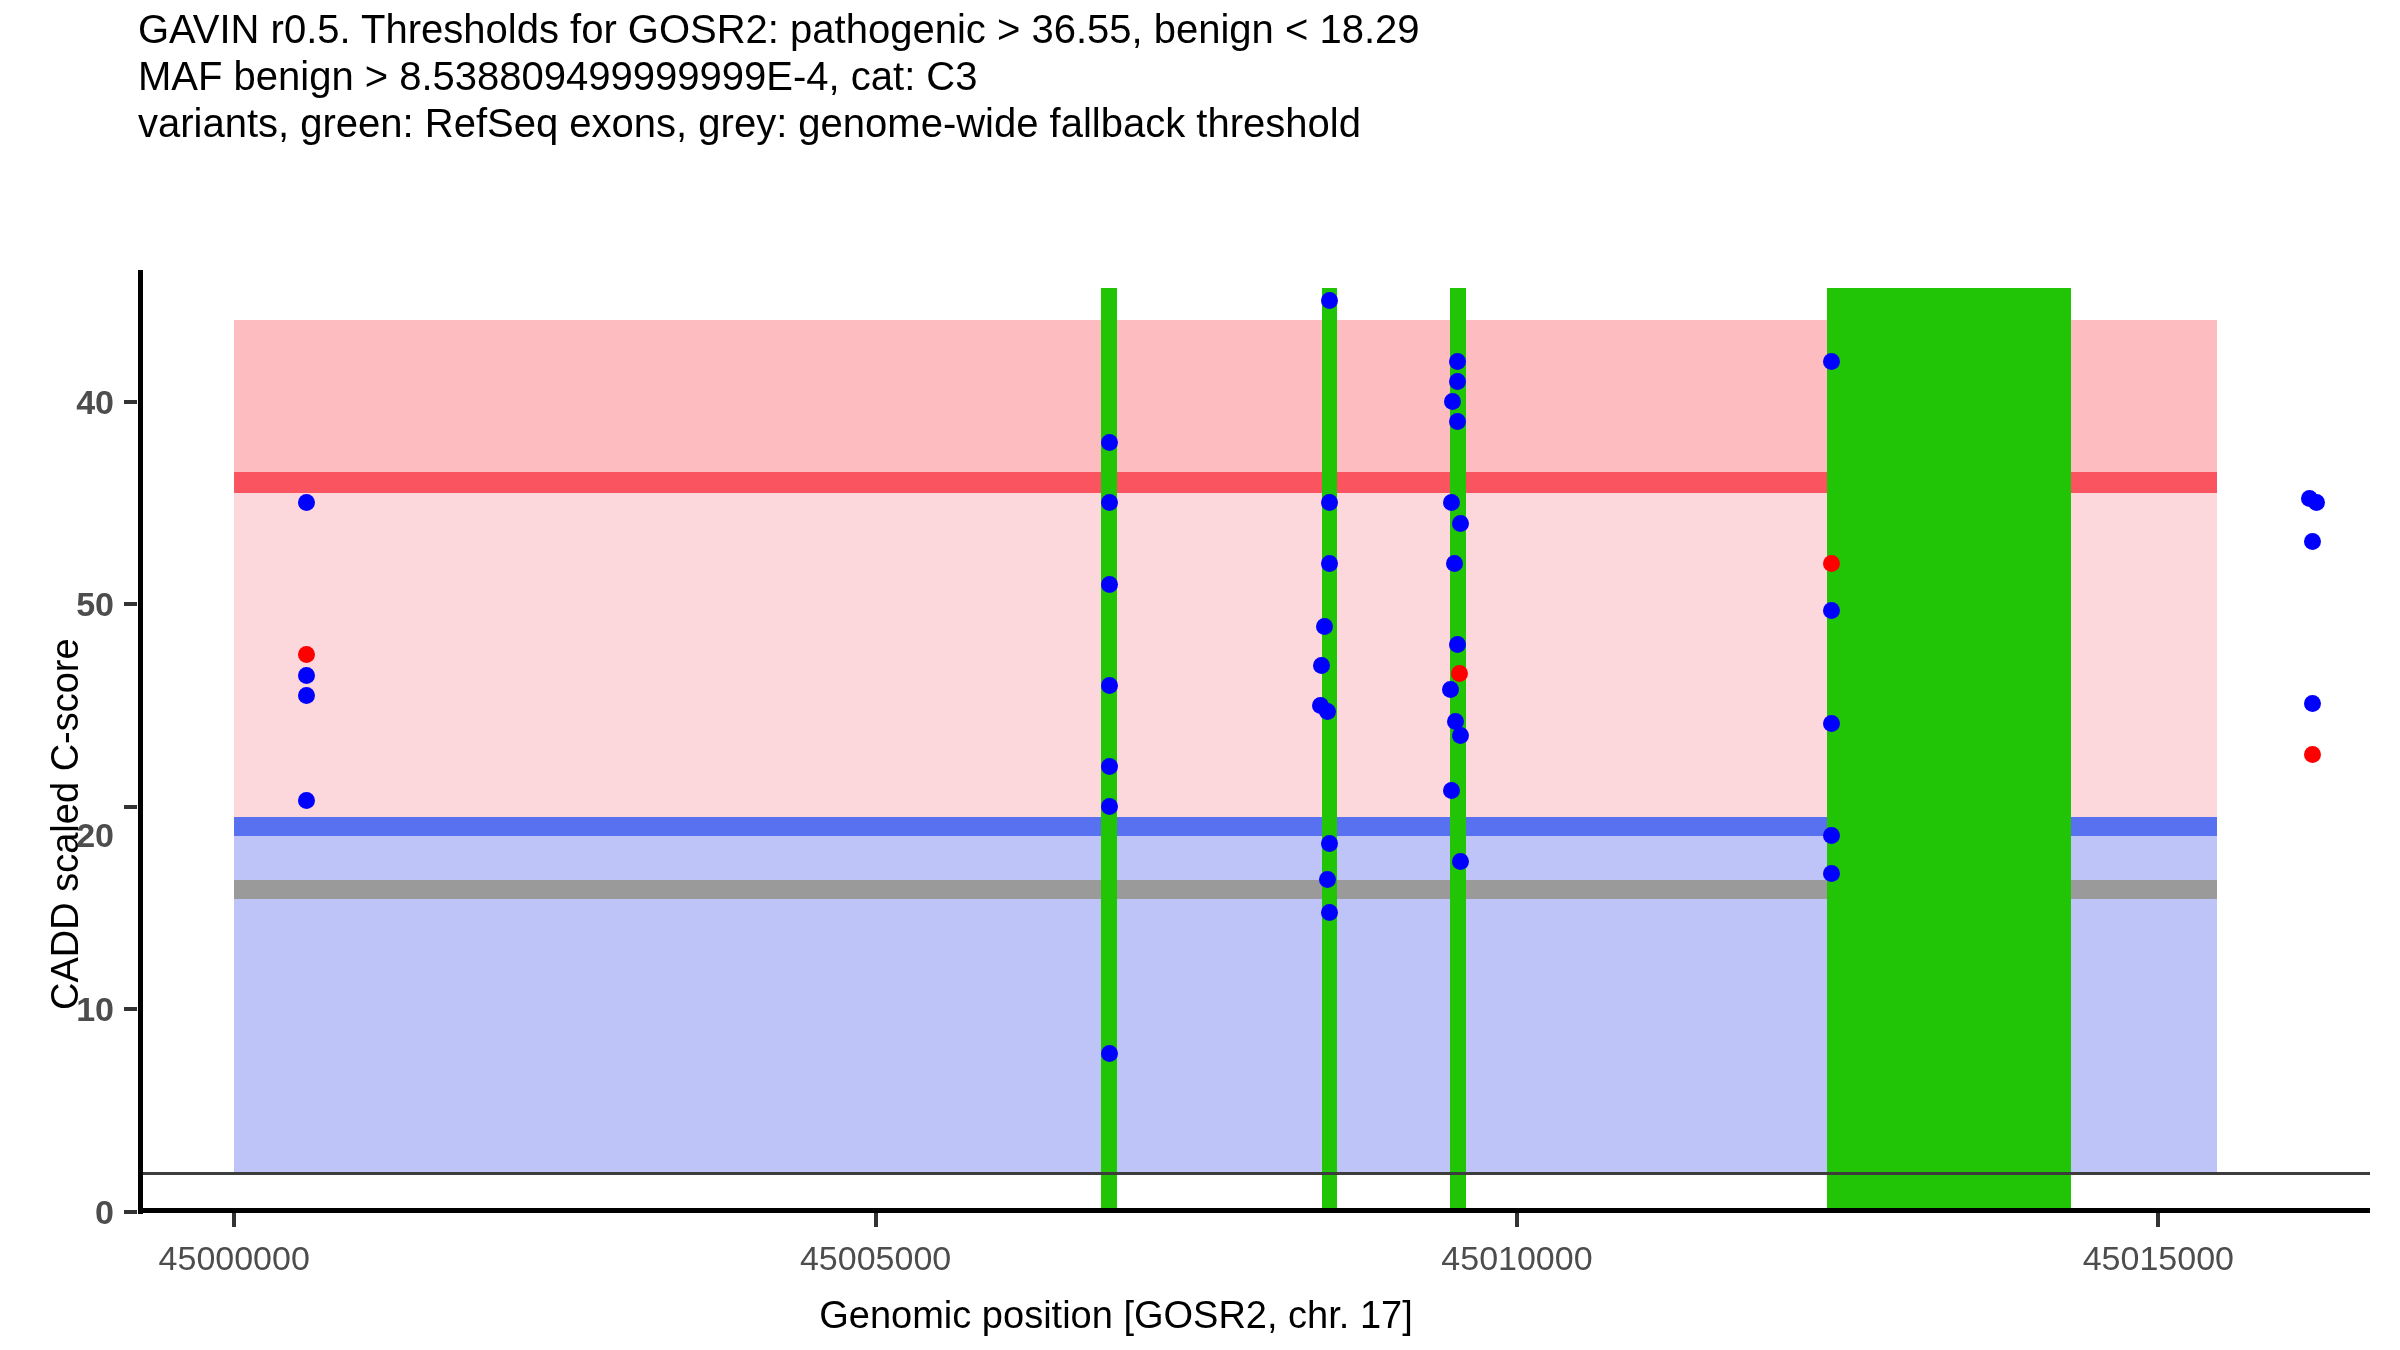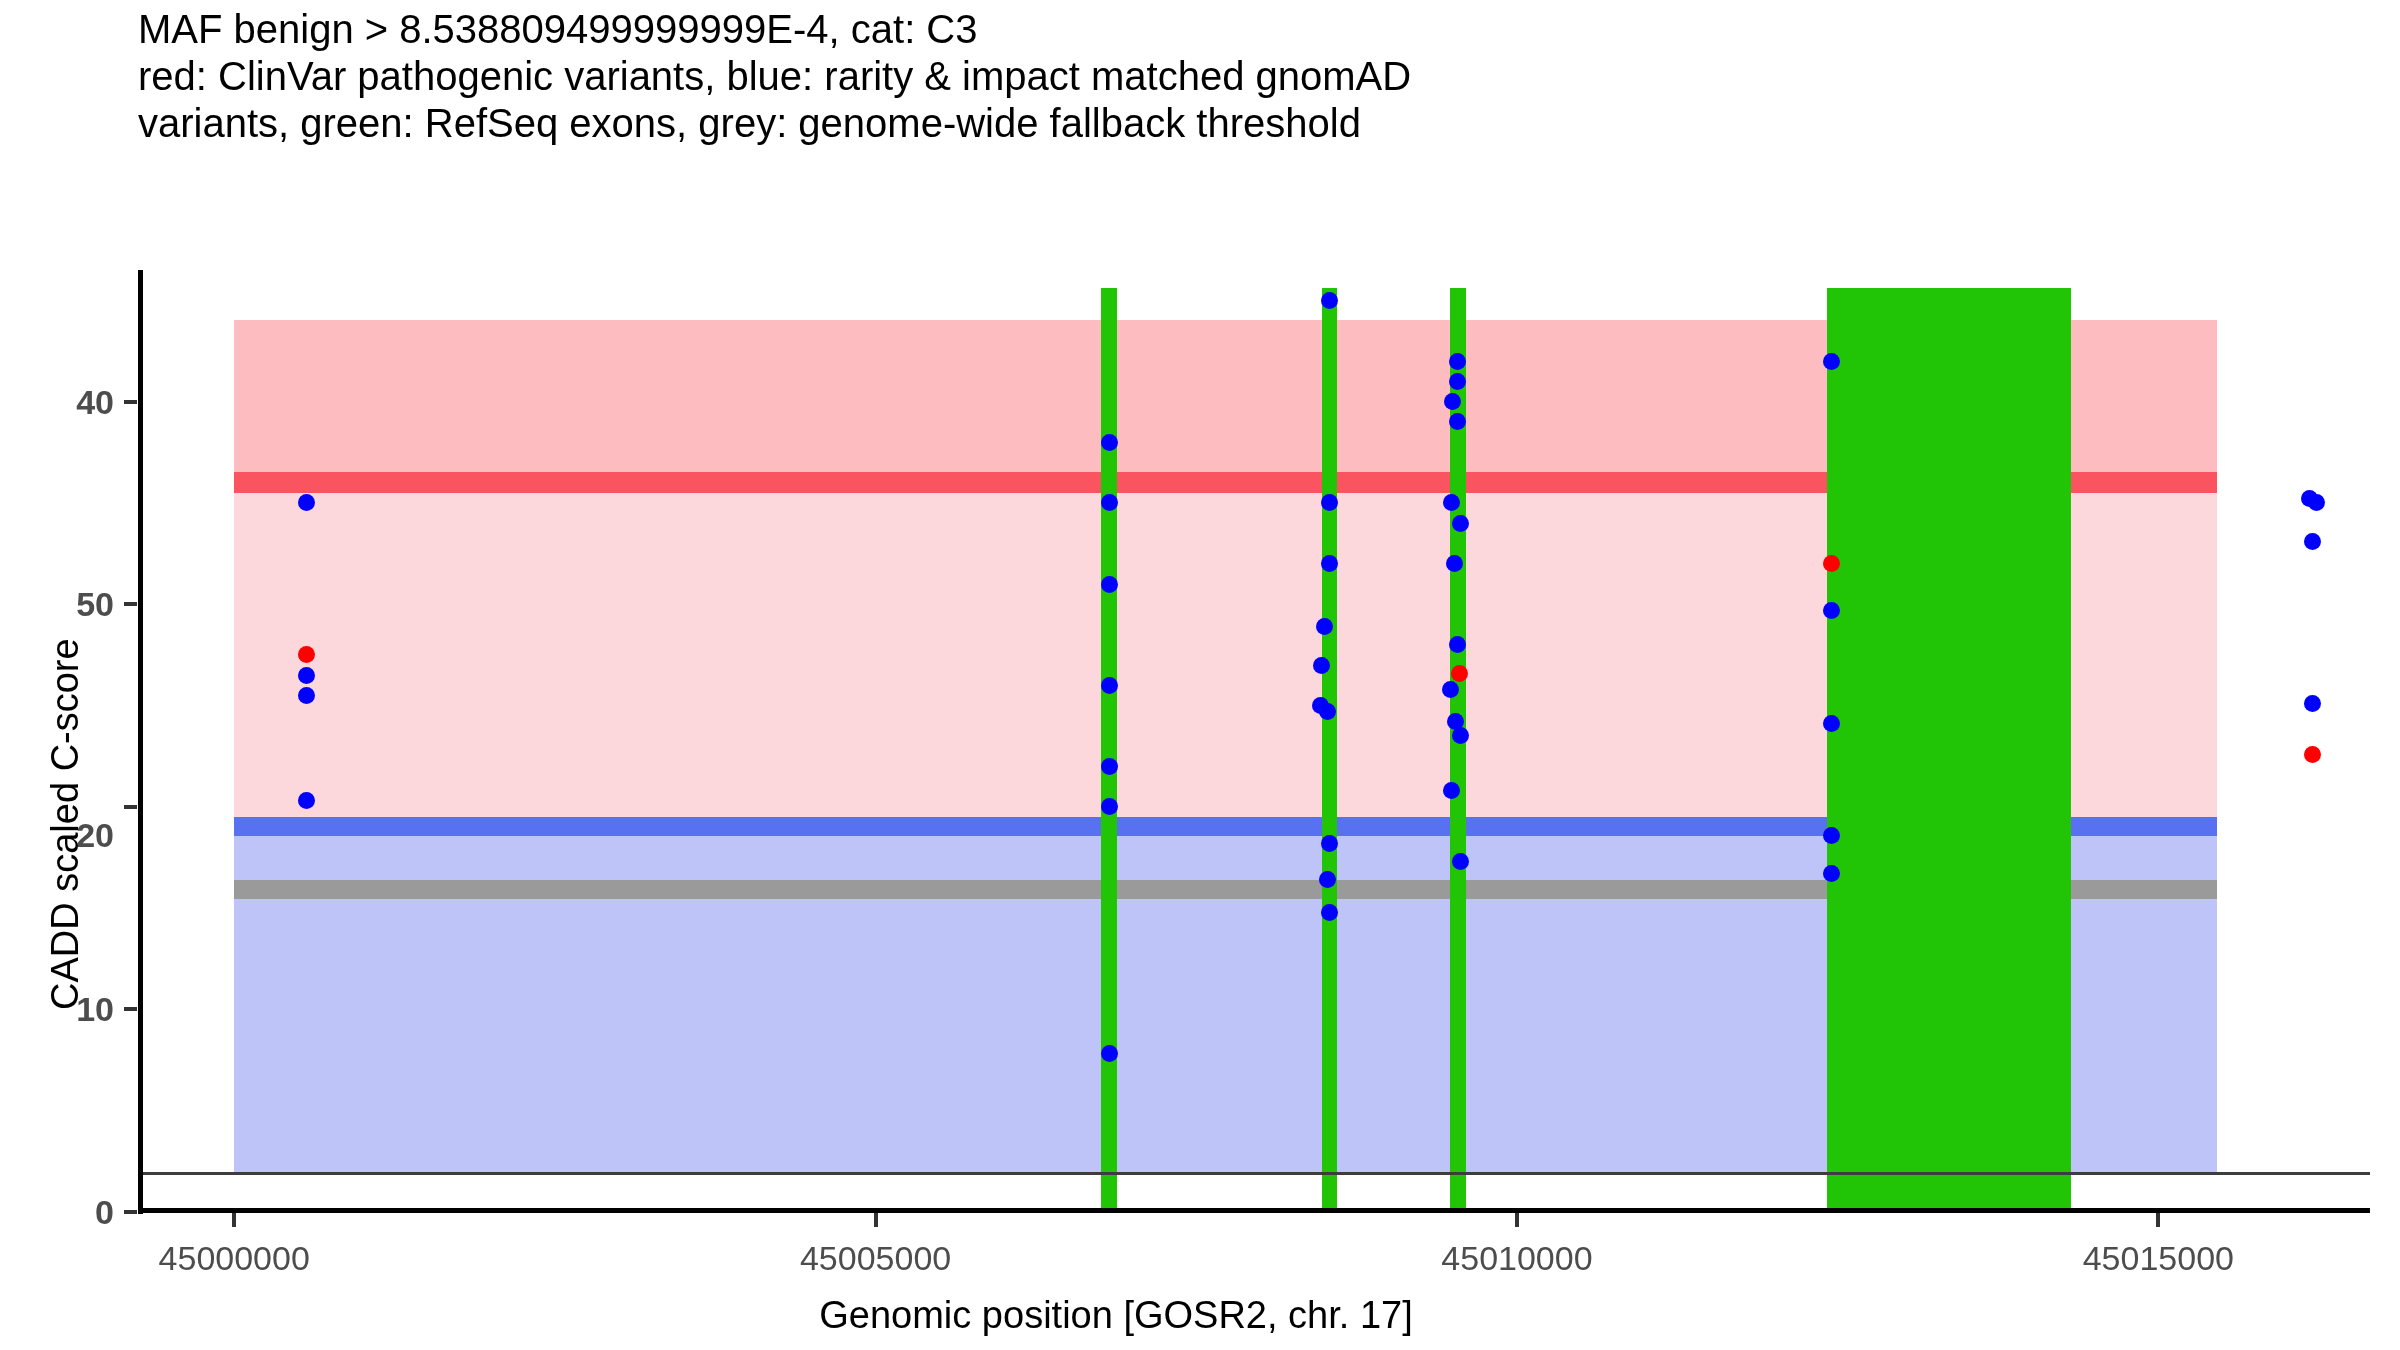--- a/index.html
+++ b/index.html
@@ -160,22 +160,22 @@
     left: 44px;
     top: 1010px;
   }
 </style>
 </head>
 <body>
 
 <div id="figure">
 
   <div id="title-block">
+    <span class="title-line">GAVIN r0.5. Thresholds for GOSR2: pathogenic &gt; 36.55, benign &lt; 18.29</span>
     <span class="title-line">MAF benign &gt; 8.538809499999999E-4, cat: C3</span>
-    <span class="title-line">red: ClinVar pathogenic variants, blue: rarity &amp; impact matched gnomAD</span>
     <span class="title-line">variants, green: RefSeq exons, grey: genome-wide fallback threshold</span>
   </div>
 
   <div id="panel">
     <div class="band" id="band-patho-upper" style="left: 96.2069px; width: 1983.14px;"></div>
     <div class="band" id="band-patho-line" style="left: 96.2069px; width: 1983.14px;"></div>
     <div class="band" id="band-patho-lower" style="left: 96.2069px; width: 1983.14px;"></div>
     <div class="band" id="band-benign-fill" style="left: 96.2069px; width: 1983.14px;"></div>
     <div class="band" id="band-benign-line" style="left: 96.2069px; width: 1983.14px;"></div>
     <div class="band" id="band-grey-line" style="left: 96.2069px; width: 1983.14px;"></div>

